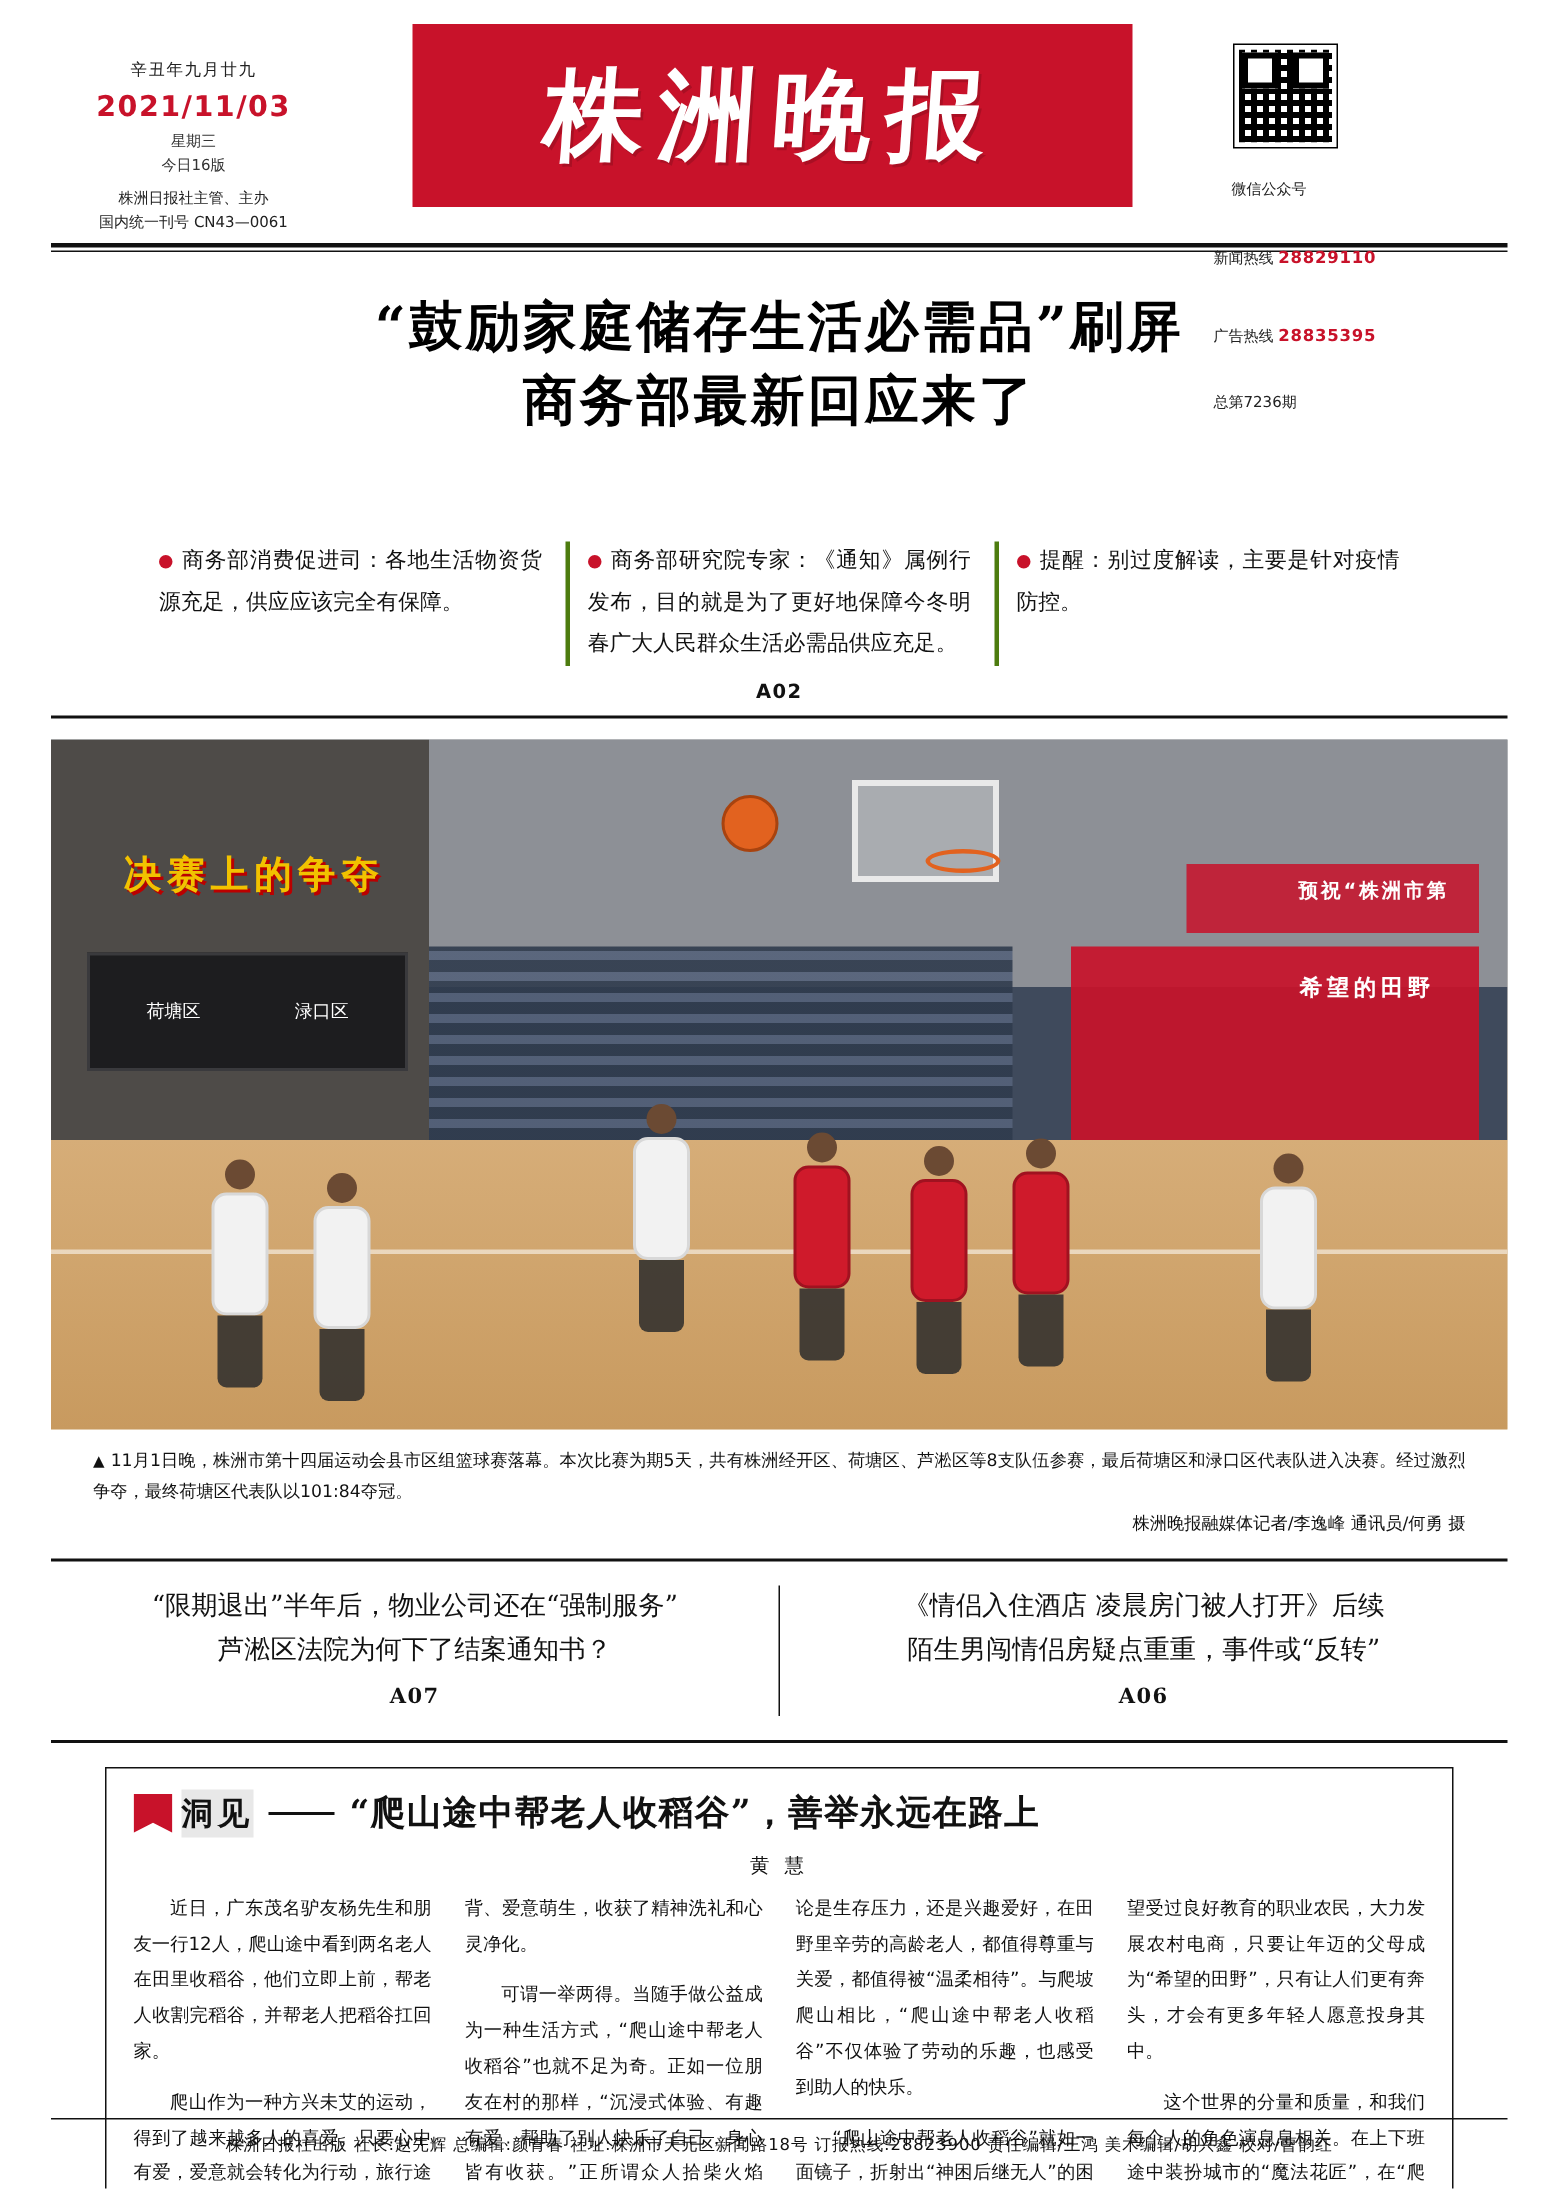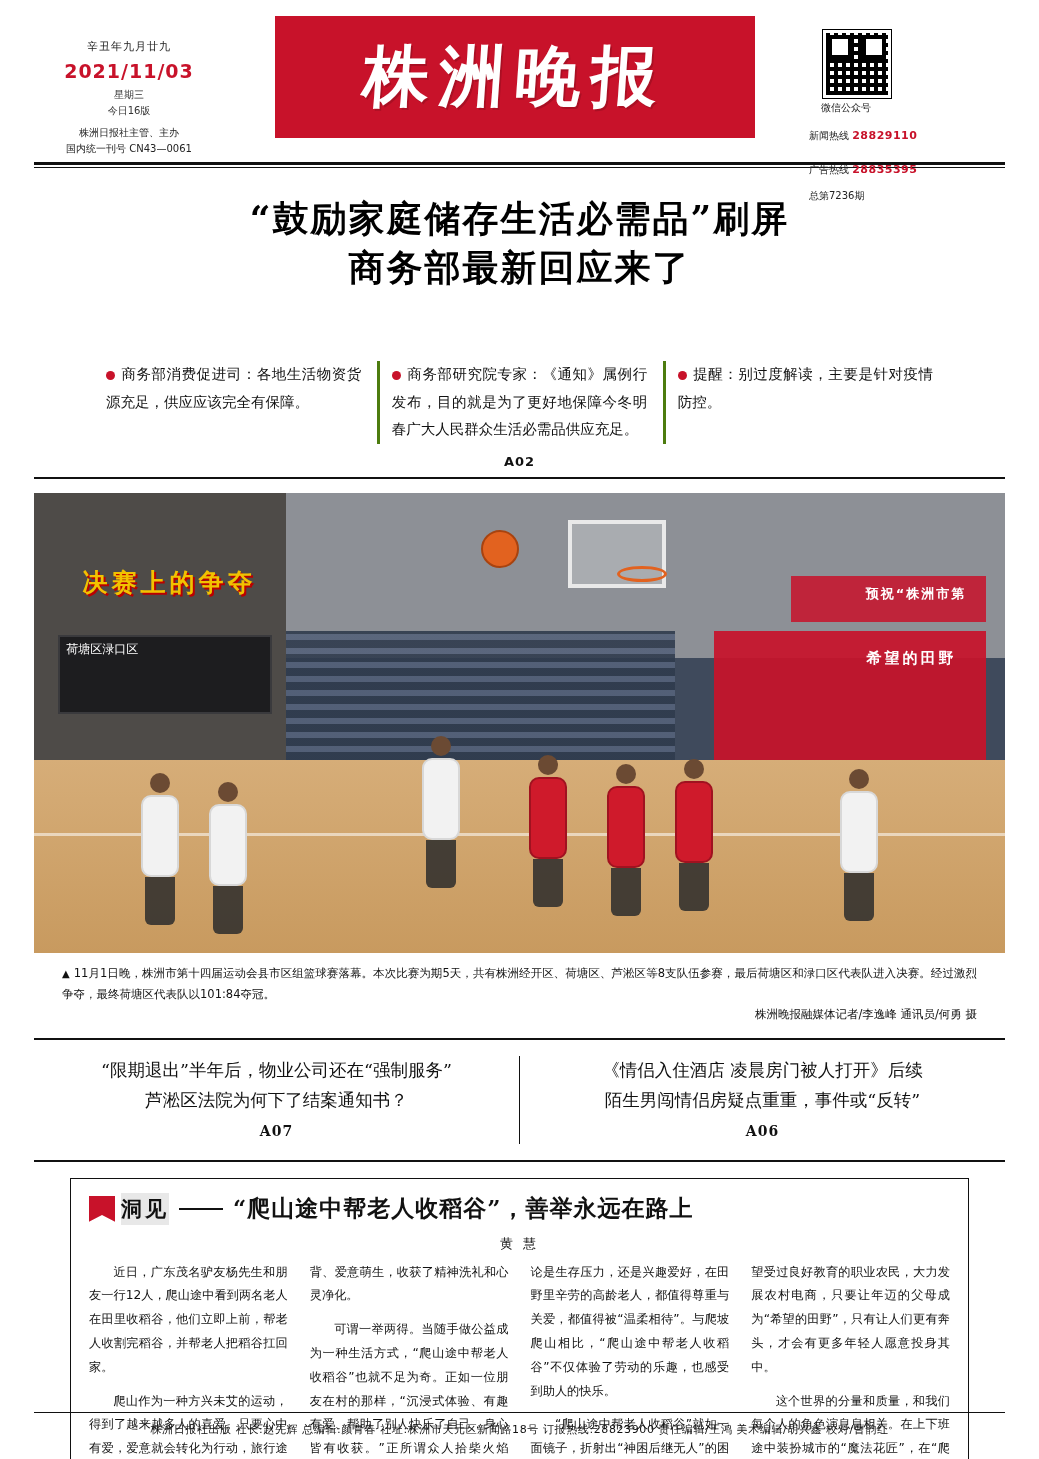--- a/index.html
+++ b/index.html
@@ -29,21 +29,21 @@
     display:flex;align-items:center;justify-content:center;
     position:relative;
   }
   .logo-text{
     color:#fff;font-family:"DejaVu Serif","Liberation Serif",serif;
     font-size:66px;font-weight:bold;letter-spacing:10px;
     text-shadow:2px 2px 0 rgba(0,0,0,.15);
     transform:skewX(-4deg);
     white-space:nowrap;
   }
-  .mast-right{width:200px;padding-top:14px;display:flex;flex-direction:column;align-items:flex-start;}
+  .mast-right{width:200px;padding-top:14px;display:flex;flex-direction:column;align-items:flex-start;gap:18px;}
   .qr{
     width:62px;height:62px;margin-left:18px;
     background:
       repeating-linear-gradient(90deg,#000 0 4px,#fff 4px 8px),
       repeating-linear-gradient(0deg,#000 0 4px,#fff 4px 8px);
     background-blend-mode:multiply;
     border:3px solid #fff;
     outline:1px solid #000;
     position:relative;
   }
@@ -99,21 +99,21 @@
     background:repeating-linear-gradient(0deg,#2f3b4d 0 8px,#55627a 8px 14px);opacity:.9;}
   .ph-redbanner{position:absolute;right:2%;top:30%;width:28%;height:28%;background:#c8122a;opacity:.92;}
   .ph-redbanner2{position:absolute;right:2%;top:18%;width:20%;height:10%;background:#c8122a;opacity:.85;}
   .ph-banner-txt{position:absolute;right:4%;top:20%;color:#fff;font-size:13px;font-weight:bold;letter-spacing:2px;}
   .ph-banner-txt2{position:absolute;right:5%;top:34%;color:#fff;font-size:15px;font-weight:bold;letter-spacing:3px;}
   .ph-hoop{position:absolute;left:55%;top:6%;width:90px;height:60px;border:4px solid #e9e9e9;background:rgba(255,255,255,.25);}
   .ph-ring{position:absolute;left:60%;top:16%;width:44px;height:10px;border:3px solid #e2621f;border-radius:50%;}
   .ph-ball{position:absolute;left:46%;top:8%;width:34px;height:34px;border-radius:50%;background:#e2621f;border:2px solid #a8430f;}
   .ph-score{
     position:absolute;left:2.5%;top:31%;width:22%;height:17%;background:#1d1d1f;border:2px solid #3a3a3d;
-    display:flex;justify-content:space-between;padding:4px 6px;box-sizing:border-box;
+    display:flex;flex-direction:column;justify-content:center;padding:4px 6px;box-sizing:border-box;
   }
   .ph-score .teams{display:flex;justify-content:space-around;color:#fff;font-size:12px;}
   .ph-score .nums{display:flex;justify-content:space-around;color:#f3c233;font-size:34px;font-weight:bold;line-height:1;}
   .ph-title{
     position:absolute;left:5%;top:16%;font-size:25px;font-weight:bold;color:#f2c200;
     letter-spacing:4px;text-shadow:2px 2px 0 #b00;font-family:Liberation Mono, monospace;
   }
   .player{position:absolute;bottom:6%;}
   .pl-body{width:34px;height:78px;border-radius:10px;}
   .pl-head{width:20px;height:20px;border-radius:50%;background:#6b4a33;margin:0 auto 2px;}

